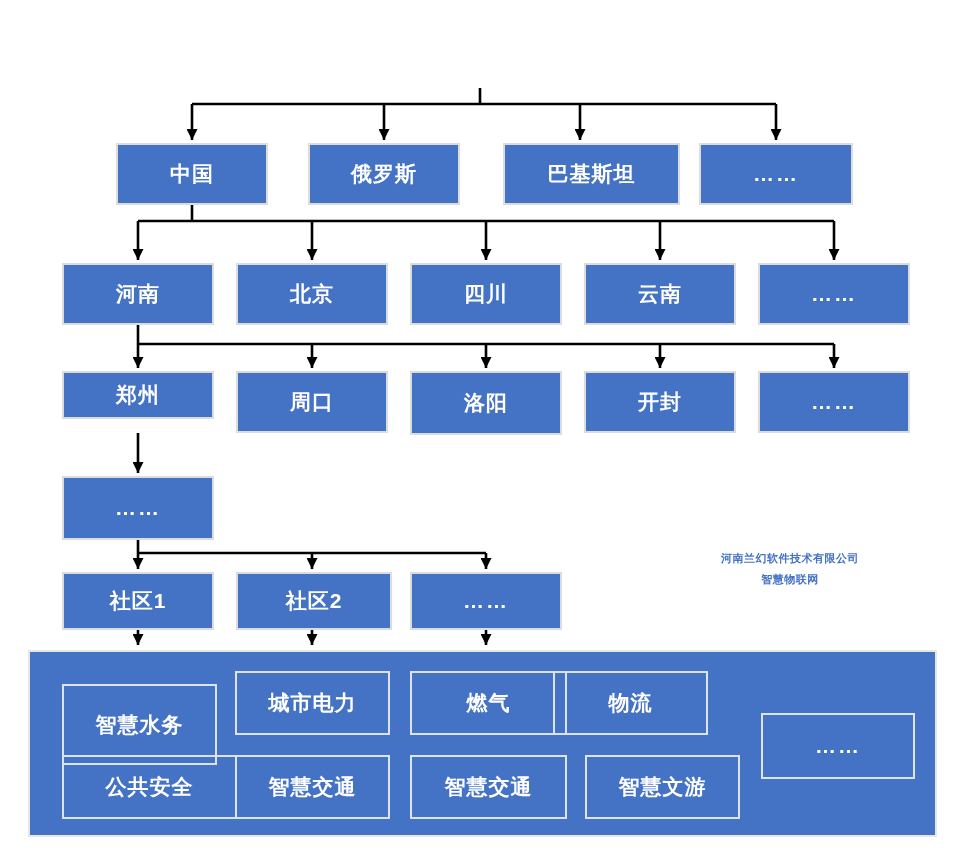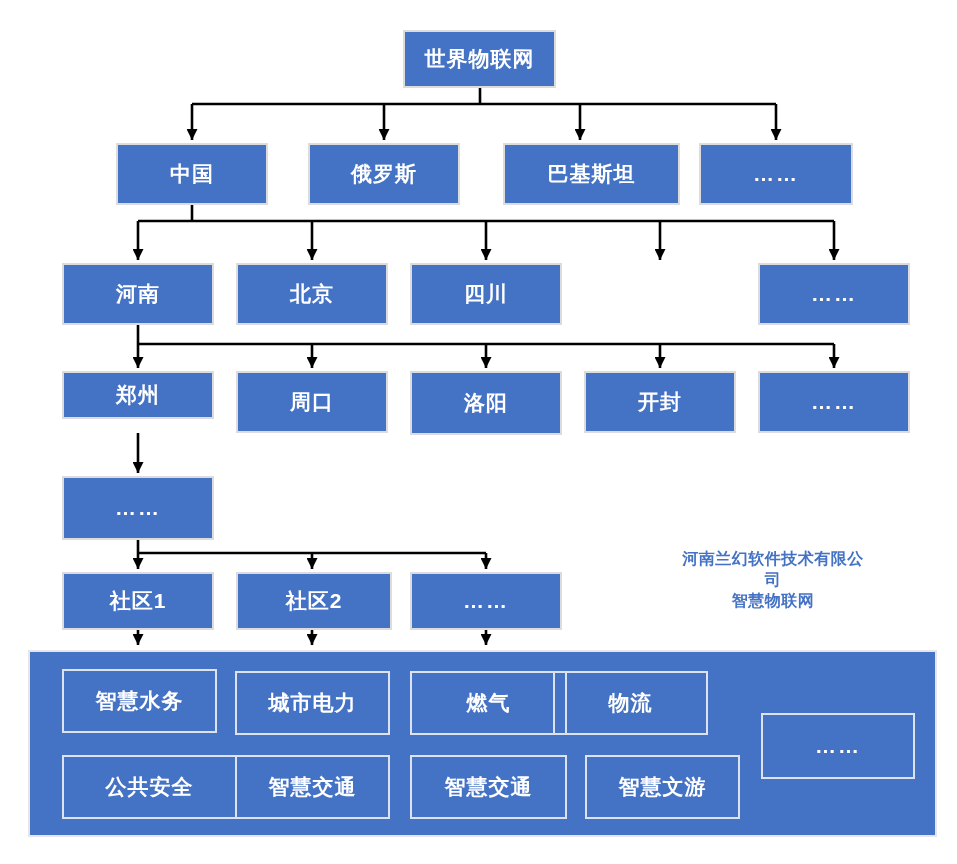--- a/index.html
+++ b/index.html
@@ -23,22 +23,22 @@
     background:var(--panel-fill);border:2px solid #E6E6E6;box-sizing:border-box;
   }
   .inner{
     position:absolute;display:flex;align-items:center;justify-content:center;
     background:transparent;border:2px solid var(--inner-border);
     color:#ffffff;font-weight:bold;font-size:21px;letter-spacing:1px;
     box-sizing:border-box;
   }
   .dots{letter-spacing:2px;}
   .watermark{
-    position:absolute;left:678px;top:548px;width:190px;
-    color:var(--watermark);font-weight:bold;font-size:16px;
+    position:absolute;left:695px;top:548px;width:190px;
+    color:var(--watermark);font-weight:bold;font-size:11px;
     text-align:center;line-height:21px;letter-spacing:0.5px;
   }
 </style>
 </head>
 <body>
 
 <div id="stage">
 
   <svg class="connectors" width="957" height="864">
     <defs>
@@ -88,51 +88,51 @@
       <line x1="486" y1="553" x2="486" y2="569" marker-end="url(#arrow)"></line>
     </g>
 
     <g>
       <line x1="138" y1="630" x2="138" y2="645" marker-end="url(#arrow)"></line>
       <line x1="312" y1="630" x2="312" y2="645" marker-end="url(#arrow)"></line>
       <line x1="486" y1="630" x2="486" y2="645" marker-end="url(#arrow)"></line>
     </g>
   </svg>
 
-  <div class="node" style="left:403px;top:30px;width:153px;height:58px">世界物联网</div>
 
   <div class="node" style="left:116px;top:143px;width:152px;height:62px">中国</div>
   <div class="node" style="left:308px;top:143px;width:152px;height:62px">俄罗斯</div>
   <div class="node" style="left:503px;top:143px;width:177px;height:62px">巴基斯坦</div>
   <div class="node dots" style="left:699px;top:143px;width:154px;height:62px">……</div>
 
   <div class="node" style="left:62px;top:263px;width:152px;height:62px">河南</div>
   <div class="node" style="left:236px;top:263px;width:152px;height:62px">北京</div>
   <div class="node" style="left:410px;top:263px;width:152px;height:62px">四川</div>
+  <div class="node" style="left:584px;top:263px;width:152px;height:62px">云南</div>
   <div class="node dots" style="left:758px;top:263px;width:152px;height:62px">……</div>
 
   <div class="node" style="left:62px;top:371px;width:152px;height:48px">郑州</div>
   <div class="node" style="left:236px;top:371px;width:152px;height:62px">周口</div>
   <div class="node" style="left:410px;top:371px;width:152px;height:64px">洛阳</div>
   <div class="node" style="left:584px;top:371px;width:152px;height:62px">开封</div>
   <div class="node dots" style="left:758px;top:371px;width:152px;height:62px">……</div>
 
   <div class="node dots" style="left:62px;top:476px;width:152px;height:64px">……</div>
 
   <div class="node" style="left:62px;top:572px;width:152px;height:58px">社区1</div>
   <div class="node" style="left:236px;top:572px;width:156px;height:58px">社区2</div>
   <div class="node dots" style="left:410px;top:572px;width:152px;height:58px">……</div>
 
   <div class="watermark">
     <div>河南兰幻软件技术有限公司</div>
     <div>智慧物联网</div>
   </div>
 
   <div class="panel">
-    <div class="inner" style="left:32px;top:17px;width:155px;height:64px">智慧水务</div>
+    <div class="inner" style="left:32px;top:32px;width:155px;height:81px">智慧水务</div>
     <div class="inner" style="left:205px;top:19px;width:155px;height:64px">城市电力</div>
     <div class="inner" style="left:380px;top:19px;width:157px;height:64px">燃气</div>
     <div class="inner" style="left:523px;top:19px;width:155px;height:64px">物流</div>
 
     <div class="inner" style="left:32px;top:103px;width:175px;height:64px">公共安全</div>
     <div class="inner" style="left:205px;top:103px;width:155px;height:64px">智慧交通</div>
     <div class="inner" style="left:380px;top:103px;width:157px;height:64px">智慧交通</div>
     <div class="inner" style="left:555px;top:103px;width:155px;height:64px">智慧文游</div>
 
     <div class="inner dots" style="left:731px;top:61px;width:154px;height:66px">……</div>

